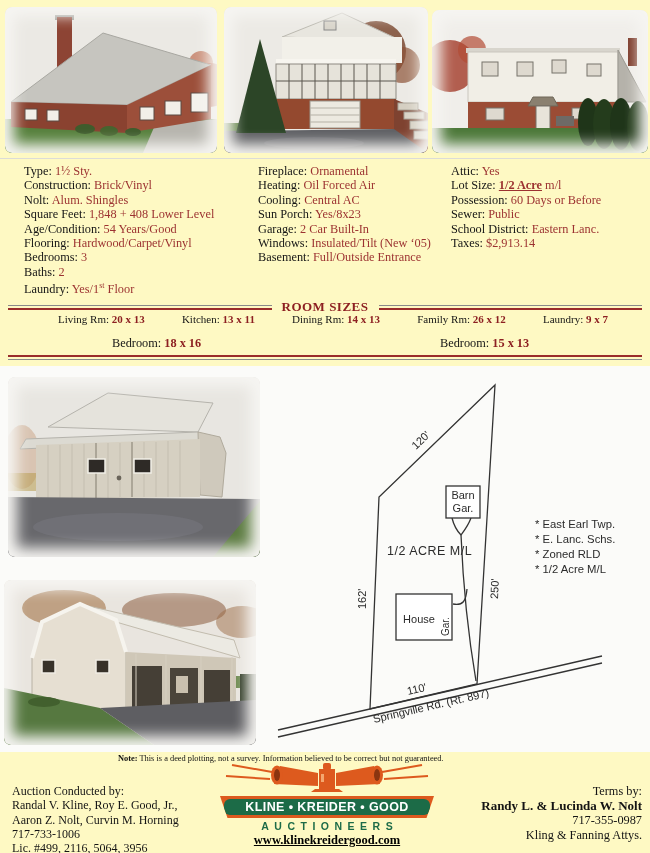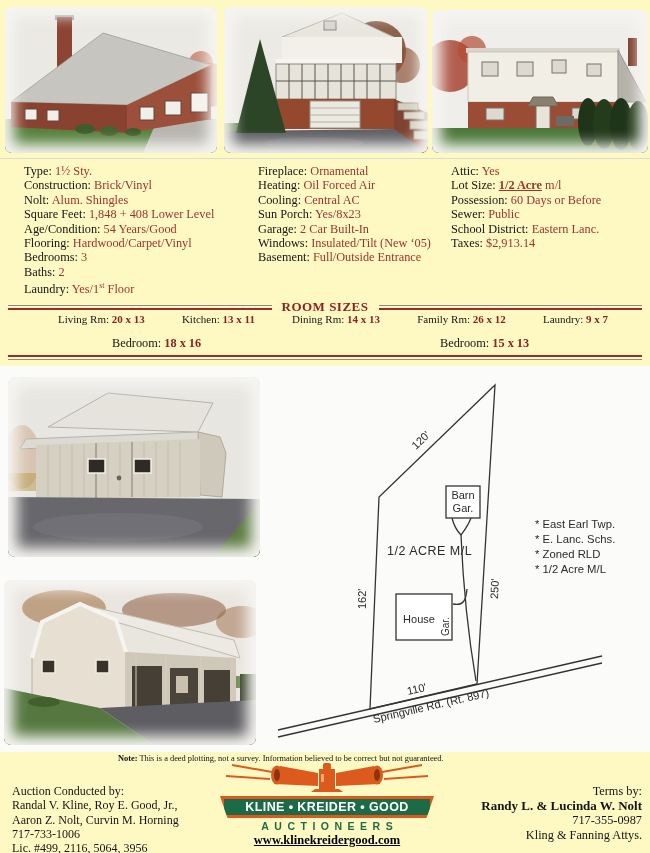--- a/index.html
+++ b/index.html
@@ -47,21 +47,21 @@
   .note b{font-weight:bold;}
 
   
   .footer-left{position:absolute;left:12px;top:784px;font-size:12px;line-height:14.3px;}
   .footer-right{position:absolute;right:8px;top:784px;text-align:right;font-size:12.3px;line-height:14.6px;}
   .fr-bold{font-weight:bold;font-size:13px;}
   .logo{position:absolute;left:216px;top:762px;width:222px;text-align:center;}
   .logo-band{margin:0 4px;background:#dd5a1e;padding:3px 4px;
              clip-path:polygon(0 0,100% 0,96.5% 100%,3.5% 100%);}
   .logo-band-inner{background:#1c6b47;color:#fff;font-family:"Liberation Sans",sans-serif;
-             font-weight:bold;font-size:12.5px;letter-spacing:.4px;line-height:16px;white-space:nowrap;}
+             font-weight:bold;font-size:12.5px;letter-spacing:.4px;line-height:16px;white-space:nowrap;border-radius:6px;}
   .logo-sub{margin-top:2px;color:#1c6b47;font-family:"Liberation Sans",sans-serif;font-weight:bold;
              font-size:10.5px;letter-spacing:5.5px;text-indent:5.5px;white-space:nowrap;}
   .logo-site{margin-top:1px;font-weight:bold;font-size:12.5px;text-decoration:underline;color:#000;}
 </style>
 </head>
 <body>
 
 <div id="page">
 
   <div class="photo" style="left:5px;top:7px;width:212px;height:146px;">

